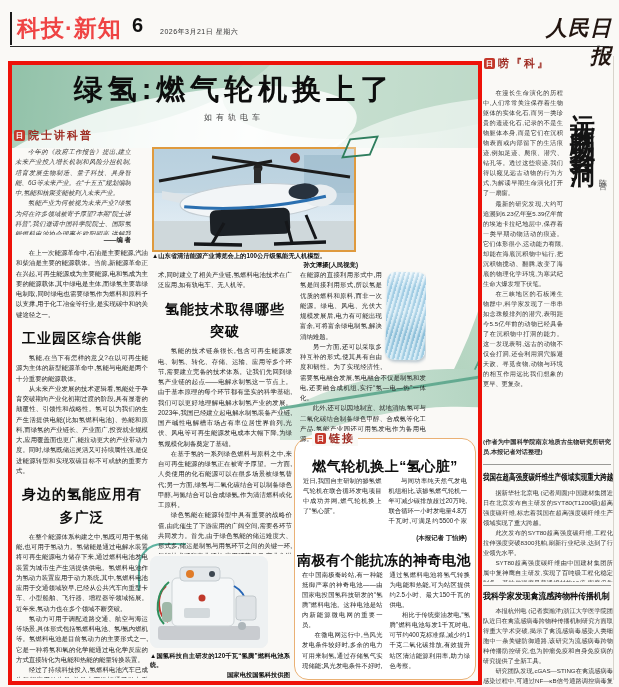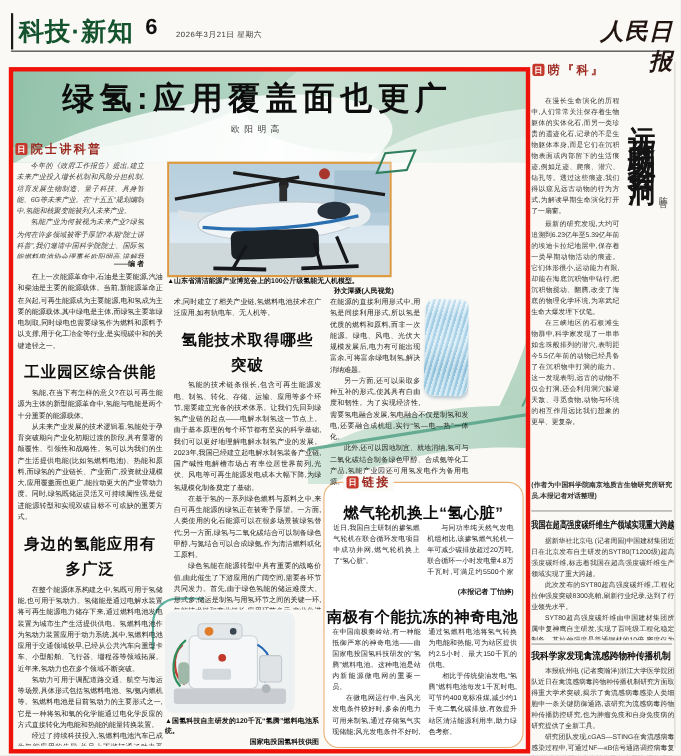--- a/index.html
+++ b/index.html
@@ -2,21 +2,21 @@
 <html><head>
 <meta charset="utf-8">
 <style>
   html,body{margin:0;padding:0;background:#dedbd4;}
   #page{position:relative;width:619px;height:687px;background:#faf9f6;overflow:hidden;
         font-family:"Liberation Sans",sans-serif;color:#222;}
   .abs{position:absolute;}
 
   
   .hdr-bar{left:10px;top:12px;width:2px;height:33px;background:#1a1a1a;}
-  .hdr-title{left:17px;top:13px;font-size:23px;font-weight:900;letter-spacing:1px;color:#14532d;}
+  .hdr-title{left:17px;top:13px;font-size:23px;font-weight:900;letter-spacing:1px;color:#ef4444;}
   .hdr-no{left:132px;top:14px;font-size:20px;font-weight:800;color:#101010;}
   .hdr-date{left:160px;top:27px;font-size:7px;color:#333;letter-spacing:.5px;}
   .hdr-rule{left:10px;top:46px;width:599px;height:1px;background:#2a2a2a;}
   .masthead{left:538px;top:14px;width:74px;font-size:21px;font-weight:700;font-style:italic;
             font-family:Liberation Sans, sans-serif;color:#221510;letter-spacing:1px;text-align:right;}
   .edge-rule{left:613px;top:56px;width:1px;height:624px;background:#d8d4cc;}
 
   
   .redbox{left:8px;top:61px;width:466px;height:616px;border:4px solid #ee1209;z-index:50;pointer-events:none;}
 
@@ -102,22 +102,22 @@
     <div class="rw3"></div>
   </div>
   <div class="abs band-bottom">
     <div class="bw1"></div>
     <div class="bw2"></div>
     <div class="bw3"></div>
   </div>
   <div class="abs tri-decal"></div>
   <div class="abs engine-arc"></div>
 
-  <div class="abs headline">绿氢:应用覆盖面也更广</div>
-  <div class="abs byline">欧阳明高</div>
+  <div class="abs headline">绿氢:燃气轮机换上了</div>
+  <div class="abs byline">如有轨电车</div>
 
   <div class="abs rlabel" style="left:14px;top:128px;">
     <span class="ric">日</span>
     <span>院士讲科普</span>
   </div>
   <div class="abs txt note" style="left:15px;top:147px;width:116px;height:88px;overflow:hidden;">
     <p>今年的《政府工作报告》提出,建立未来产业投入增长机制和风险分担机制,培育发展生物制造、量子科技、具身智能、6G等未来产业。在“十五五”规划编制中,氢能和核聚变能被列入未来产业。</p>
     <p>氢能产业为何被视为未来产业?绿氢为何在许多领域被寄予厚望?本期“院士讲科普”,我们邀请中国科学院院士、国际氢能燃料电池协会理事长欧阳明高,讲解我们身边的氢能与相关前沿科技。</p>
   </div>
   <div class="abs sign" style="left:15px;top:236px;width:116px;">——编 者</div>

